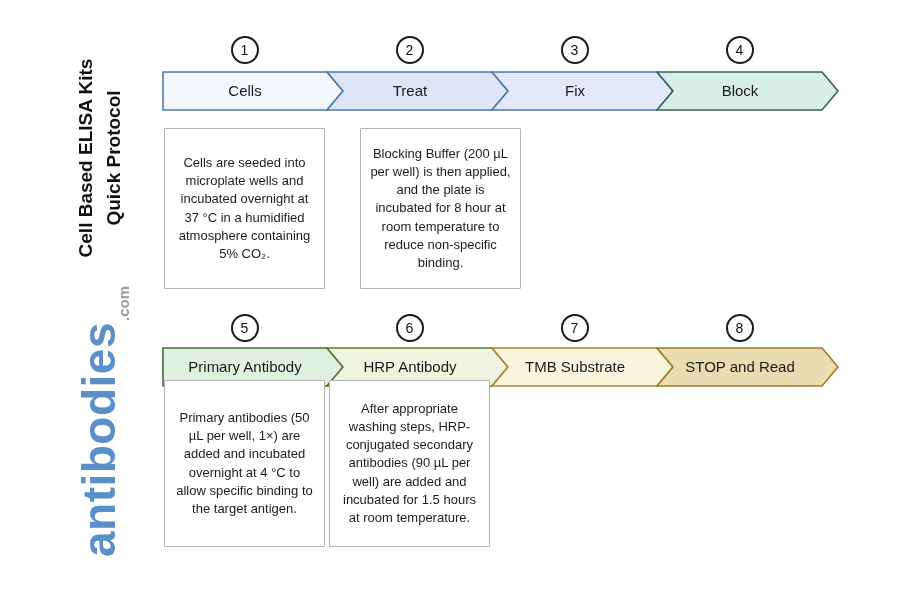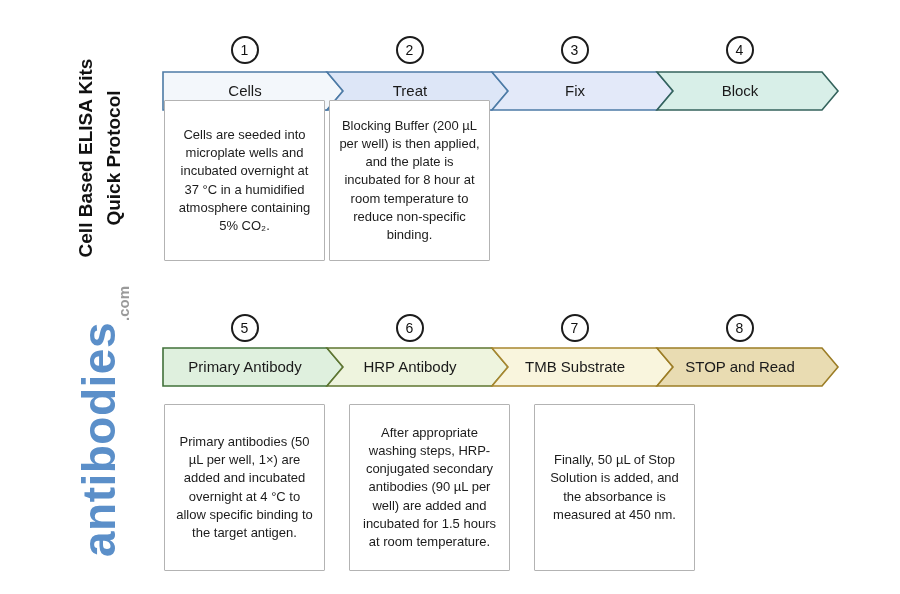--- a/index.html
+++ b/index.html
@@ -39,22 +39,22 @@
     font-size:14px;color:#111;
   }
   .banner{position:absolute;left:0;}
   .row1-banner{top:71px;}
   .row2-banner{top:347px;}
   .banner text{font-family:"Liberation Sans",sans-serif;font-size:15px;fill:#1a1a1a;}
   .boxes{
     position:absolute;display:grid;grid-template-columns:repeat(4,165px);
     width:660px;
   }
-  .row1-boxes{top:100px;}
-  .row2-boxes{top:404px;gap:20px;}
+  .row1-boxes{top:128px;gap:31px;}
+  .row2-boxes{top:380px;}
   .desc-box{
     margin:0 2px;background:#fff;border:1px solid #b3b3b3;border-radius:1px;
     display:flex;align-items:center;justify-content:center;
     padding:6px 9px;box-sizing:border-box;
     font-size:13px;line-height:1.4;text-align:center;color:#1c1c1c;
   }
   .row1-boxes .desc-box{height:161px;}
   .row2-boxes .desc-box{height:167px;}
 </style>
 </head>
@@ -110,17 +110,16 @@
       <polygon points="495,1 660,1 676,20 660,39 495,39 511,20" stroke-width="1.6" fill="#e9dcb2" stroke="#9c7d26"></polygon>
       <text x="83" y="25" text-anchor="middle">Primary Antibody</text>
       <text x="248" y="25" text-anchor="middle">HRP Antibody</text>
       <text x="413" y="25" text-anchor="middle">TMB Substrate</text>
       <text x="578" y="25" text-anchor="middle">STOP and Read</text>
     </svg>
 
     <div class="boxes row2-boxes">
       <div class="desc-box">Primary antibodies (50 µL per well, 1×) are added and incubated overnight at 4 °C to allow specific binding to the target antigen.</div>
       <div class="desc-box">After appropriate washing steps, HRP-conjugated secondary antibodies (90 µL per well) are added and incubated for 1.5 hours at room temperature.</div>
-      <div class="desc-box">Finally, 50 µL of Stop Solution is added, and the absorbance is measured at 450 nm.</div>
     </div>
 
   </div>
 </div>
 
 </body></html>

